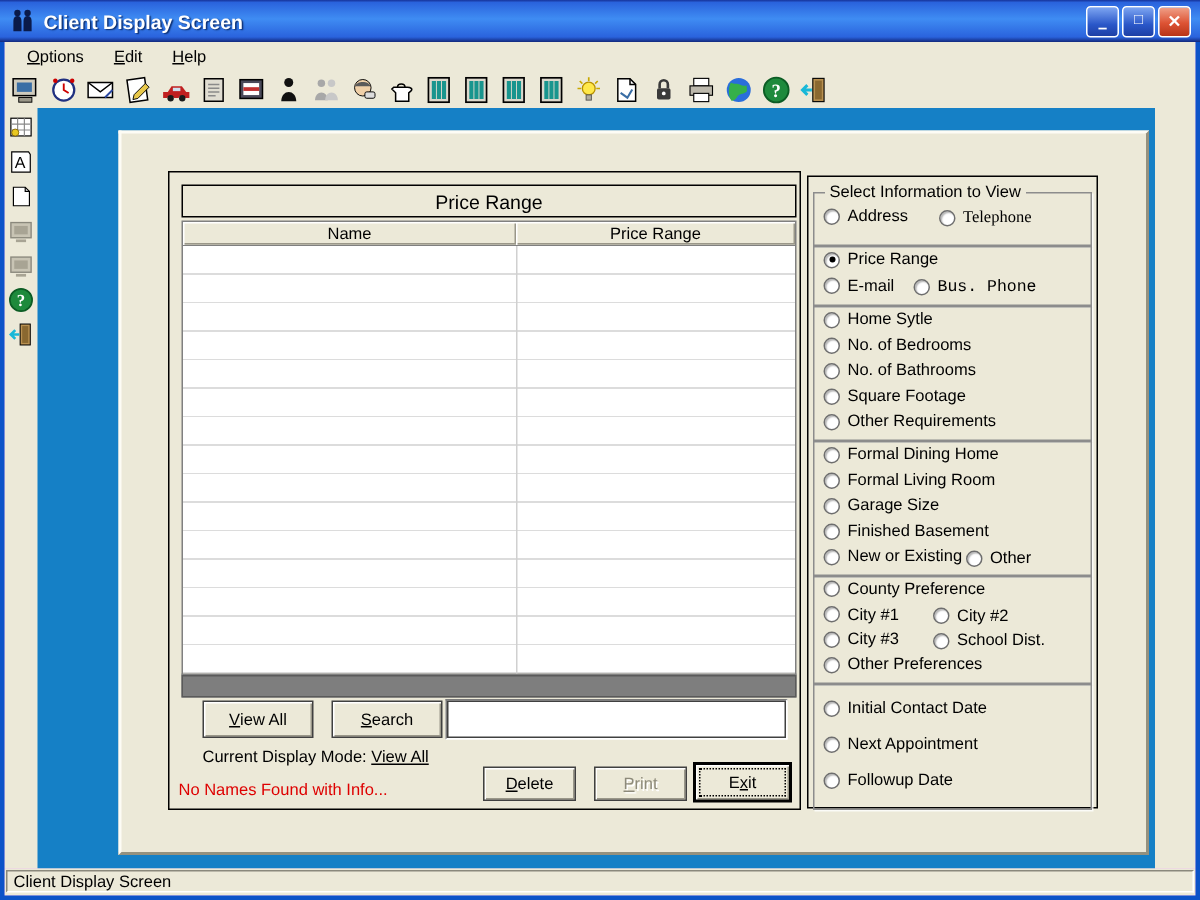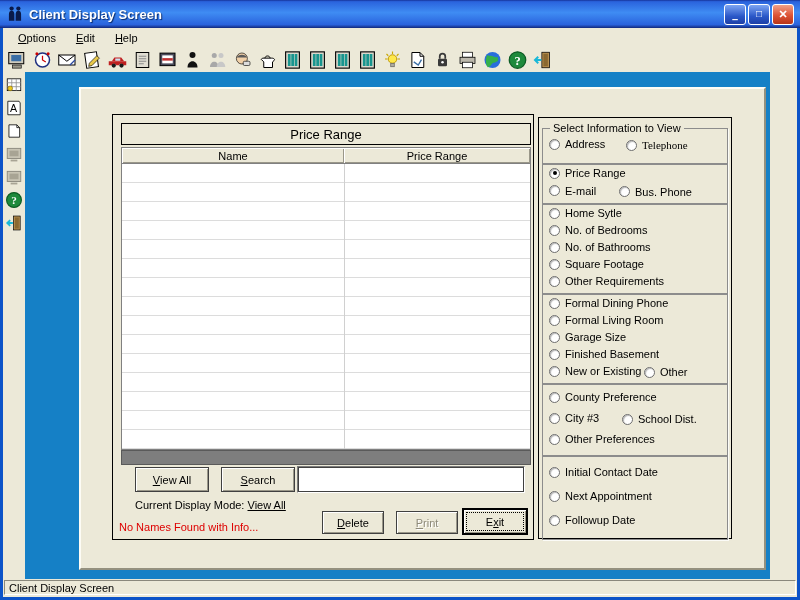--- a/index.html
+++ b/index.html
@@ -336,21 +336,21 @@
                 <span class="ritem">
                   <span class="radio sel"></span>
                   <span class="rlabel">Price Range</span>
                 </span>
               </div>
               <div class="rrow">
                 <span class="ritem">
                   <span class="radio"></span>
                   <span class="rlabel">E-mail</span>
                 </span>
-                <span class="ritem c2" style="left: 76px;">
+                <span class="ritem c2" style="left: 66px; font-family: Liberation Mono, monospace;">
                   <span class="radio"></span>
                   <span class="rlabel">Bus. Phone</span>
                 </span>
               </div>
             </div>
             <div class="frame" style="height: 90px;">
               <div class="rrow">
                 <span class="ritem">
                   <span class="radio"></span>
                   <span class="rlabel">Home Sytle</span>
@@ -378,21 +378,21 @@
                 <span class="ritem">
                   <span class="radio"></span>
                   <span class="rlabel">Other Requirements</span>
                 </span>
               </div>
             </div>
             <div class="frame" style="height: 90px;">
               <div class="rrow">
                 <span class="ritem">
                   <span class="radio"></span>
-                  <span class="rlabel">Formal Dining Phone</span>
+                  <span class="rlabel">Formal Dining Home</span>
                 </span>
               </div>
               <div class="rrow">
                 <span class="ritem">
                   <span class="radio"></span>
                   <span class="rlabel">Formal Living Room</span>
                 </span>
               </div>
               <div class="rrow">
                 <span class="ritem">
@@ -415,20 +415,30 @@
                   <span class="radio"></span>
                   <span class="rlabel">Other</span>
                 </span>
               </div>
             </div>
             <div class="frame" style="height: 72px;">
               <div class="rrow">
                 <span class="ritem">
                   <span class="radio"></span>
                   <span class="rlabel">County Preference</span>
+                </span>
+              </div>
+              <div class="rrow">
+                <span class="ritem">
+                  <span class="radio"></span>
+                  <span class="rlabel">City #1</span>
+                </span>
+                <span class="ritem c2" style="left: 79px;">
+                  <span class="radio"></span>
+                  <span class="rlabel">City #2</span>
                 </span>
               </div>
               <div class="rrow">
                 <span class="ritem">
                   <span class="radio"></span>
                   <span class="rlabel">City #3</span>
                 </span>
                 <span class="ritem c2" style="left: 79px;">
                   <span class="radio"></span>
                   <span class="rlabel">School Dist.</span>

